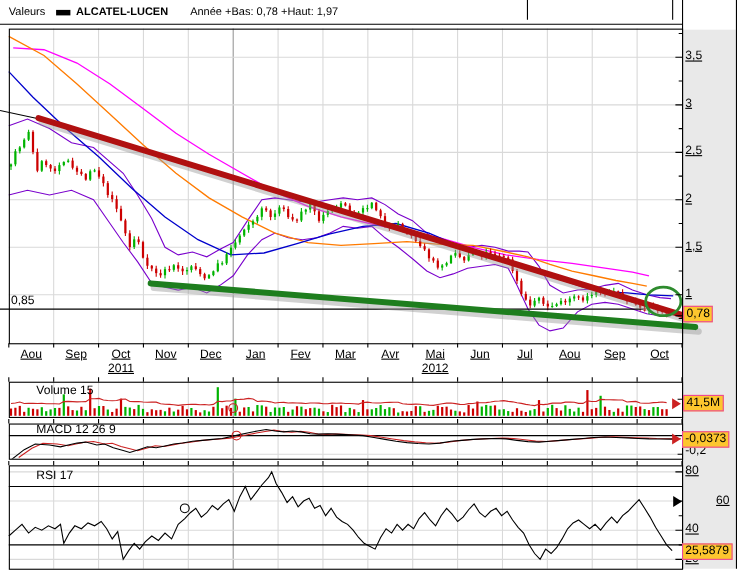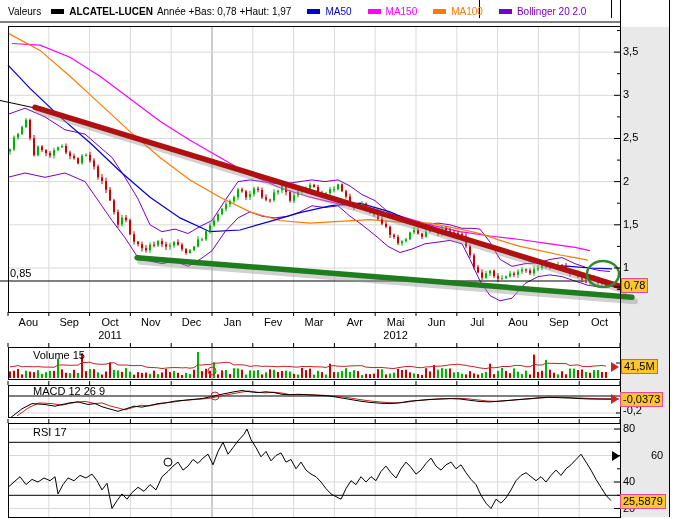--- a/index.html
+++ b/index.html
@@ -8,21 +8,21 @@
   #chart-svg{position:absolute;left:0;top:0;}
   #hdr{position:absolute;left:0;top:0;width:620px;height:22px;display:flex;align-items:center;
        font-size:10px;white-space:nowrap;}
   .sq{display:inline-block;width:13px;height:5px;margin-right:5px;flex:0 0 auto;}
   .lbl{position:absolute;font-size:11px;line-height:11px;white-space:nowrap;}
   .s10{font-size:10px;line-height:10px;}
   .badge{position:absolute;background:#fdc62e;border:1px solid #ec4899;font-size:11px;line-height:13px;
          padding:0 2px;z-index:6;white-space:nowrap;}
   .panel-title{position:absolute;font-size:11px;line-height:11px;z-index:4;white-space:nowrap;margin-left:22px;}
   .canvas-hot{position:absolute;z-index:8;background:transparent;}
-  #labels .lbl{z-index:5;}
+  #labels .lbl{z-index:5;text-decoration:underline;}
 </style>
 </head>
 <body>
 
 <div id="app">
 
   <svg id="chart-svg" width="675" height="519">
       <g>
         <rect x="621" y="27" width="48" height="490" fill="#e9e9e9"></rect>
       </g>
@@ -686,39 +686,21 @@
         <polygon points="611,362 611,372 619,367" fill="#cc2222"></polygon>
         <polygon points="611,394 611,404 619,399" fill="#cc2222"></polygon>
         <polygon points="612,451 612,461 620,456" fill="#000"></polygon>
       </g>
     </svg>
 
   <div id="hdr">
     <span style="margin-left:8px">Valeurs</span>
     <span class="sq" style="margin-left:10px;background:#000"></span>
     <b>ALCATEL-LUCEN</b>
-    <span style="margin-left:4px">Année +Bas: 0,78 +Haut: 1,97</span>
-    <span id="legend-items" style="display:flex;align-items:center">
-        <span style="display: flex; align-items: center; margin-left: 16px;">
-          <span class="sq" style="background: rgb(0, 0, 204);"></span>
-          <span style="color: rgb(0, 0, 204);">MA50</span>
-        </span>
-        <span style="display: flex; align-items: center; margin-left: 16px;">
-          <span class="sq" style="background: rgb(255, 0, 255);"></span>
-          <span style="color: rgb(255, 0, 255);">MA150</span>
-        </span>
-        <span style="display: flex; align-items: center; margin-left: 16px;">
-          <span class="sq" style="background: rgb(255, 123, 0);"></span>
-          <span style="color: rgb(255, 123, 0);">MA100</span>
-        </span>
-        <span style="display: flex; align-items: center; margin-left: 16px;">
-          <span class="sq" style="background: rgb(122, 0, 204);"></span>
-          <span style="color: rgb(122, 0, 204);">Bollinger 20 2.0</span>
-        </span>
-      </span>
+    <span style="margin-left:20px">Année +Bas: 0,78 +Haut: 1,97</span>
   </div>
 
   <div id="labels">
       <div class="lbl" style="left: -1.6px; top: 317px; width: 60px; text-align: center;">Aou</div>
       <div class="lbl" style="left: 39.2px; top: 317px; width: 60px; text-align: center;">Sep</div>
       <div class="lbl" style="left: 80px; top: 317px; width: 60px; text-align: center;">Oct</div>
       <div class="lbl" style="left: 120.8px; top: 317px; width: 60px; text-align: center;">Nov</div>
       <div class="lbl" style="left: 161.6px; top: 317px; width: 60px; text-align: center;">Dec</div>
       <div class="lbl" style="left: 202.4px; top: 317px; width: 60px; text-align: center;">Jan</div>
       <div class="lbl" style="left: 243.2px; top: 317px; width: 60px; text-align: center;">Fev</div>

